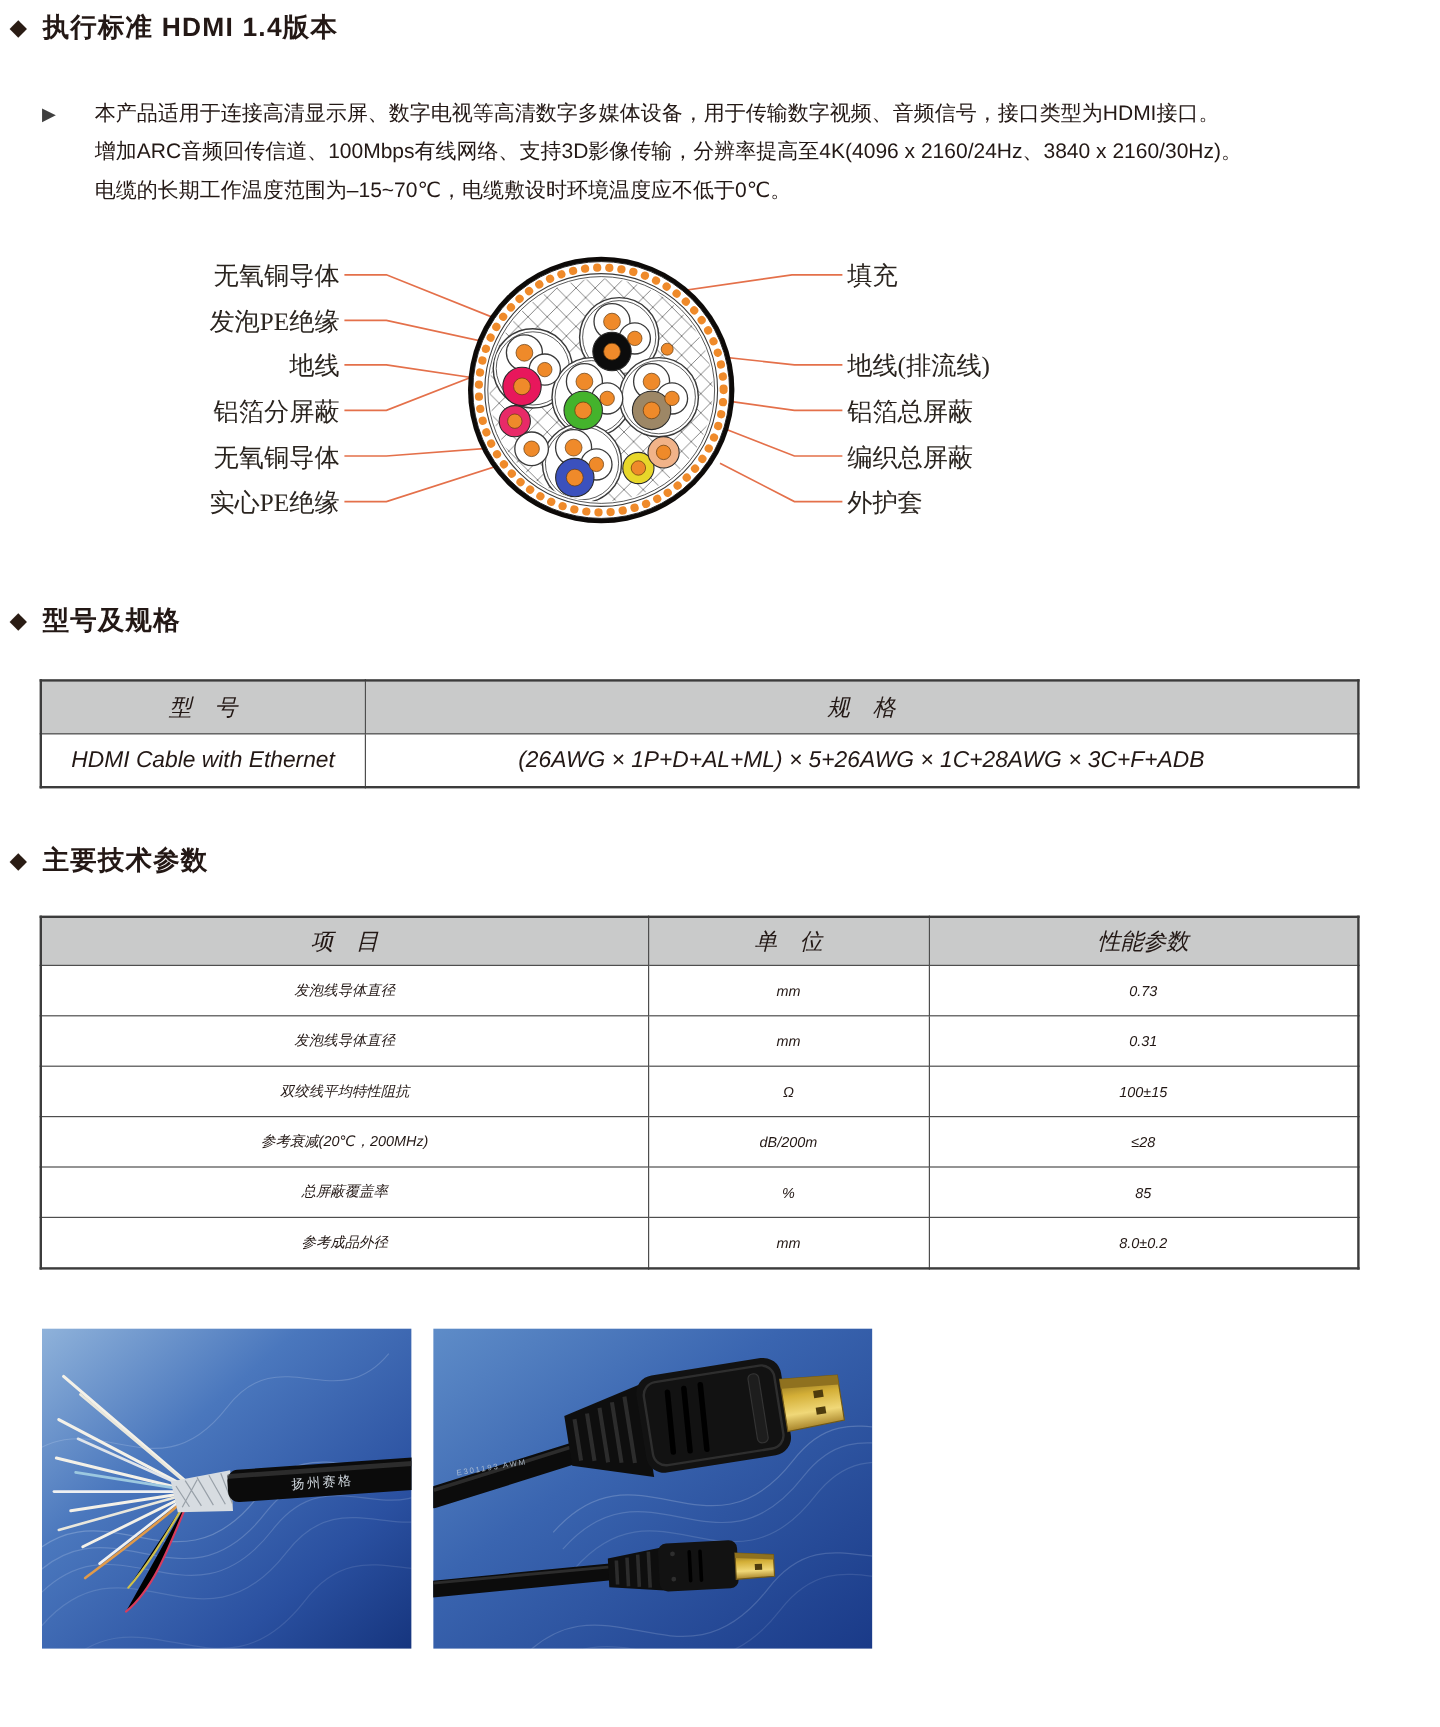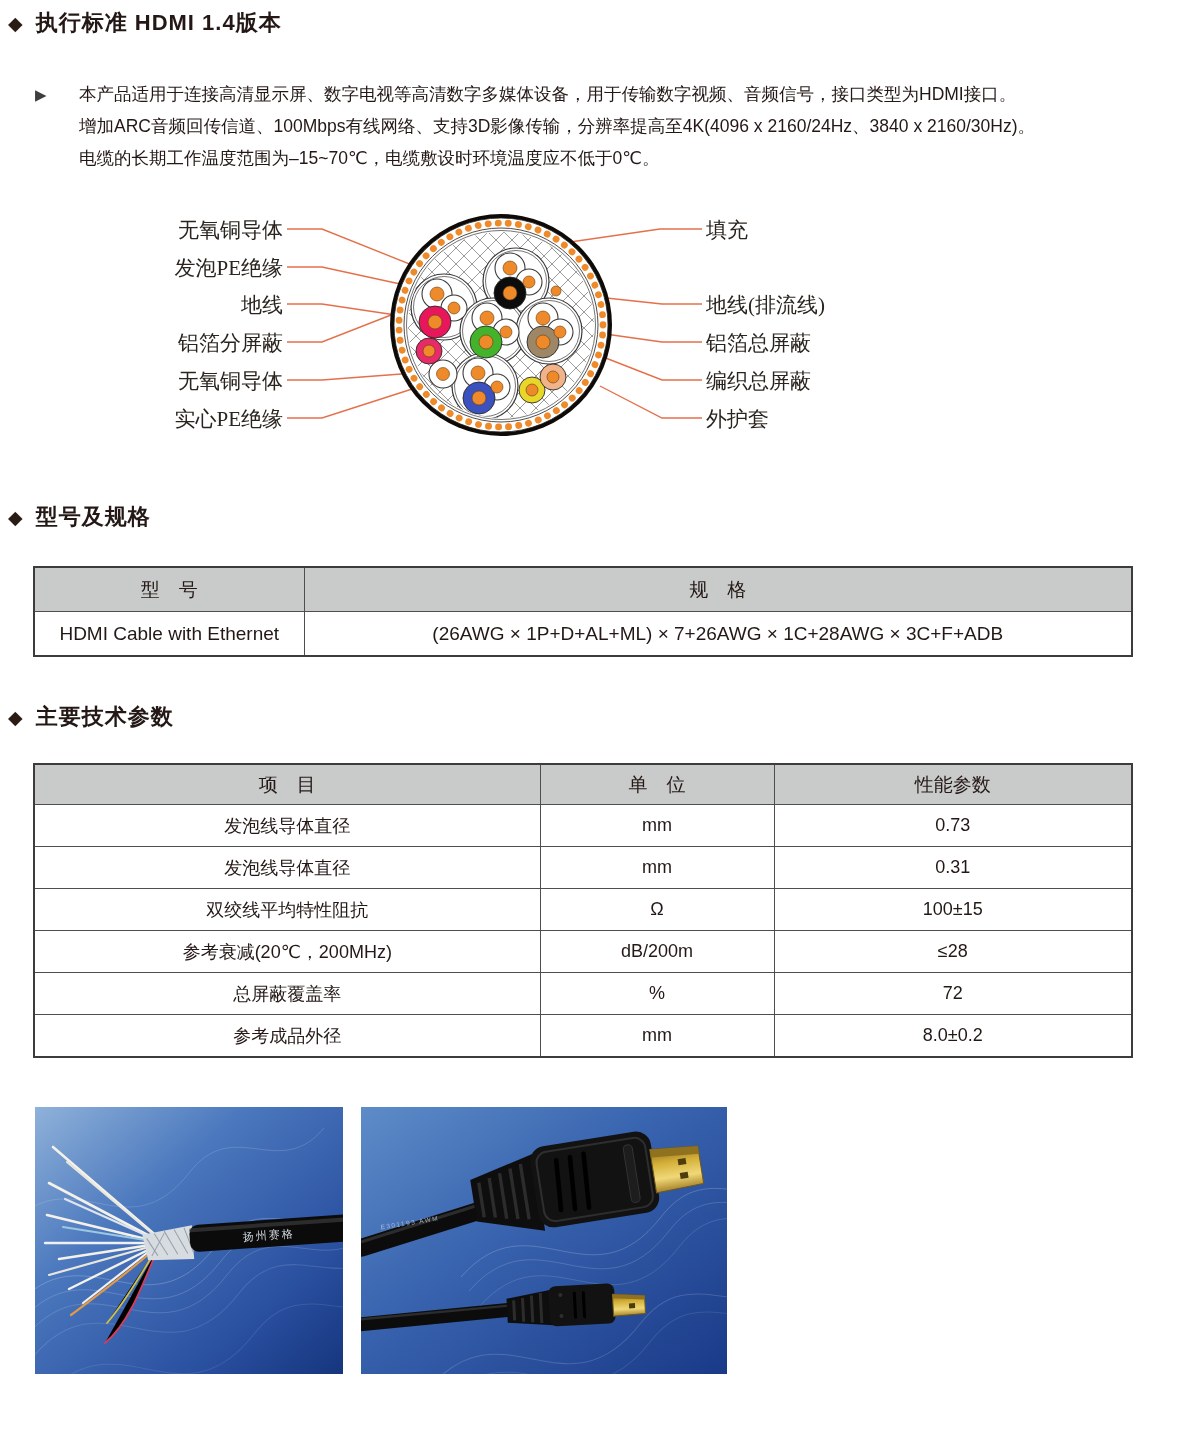--- a/index.html
+++ b/index.html
@@ -11,27 +11,27 @@
   .intro-arrow{position:absolute;left:35px;top:86px;font-size:15px;color:#3f3f3f;}
   .intro{position:absolute;left:65px;top:78px;width:1125px;font-size:17.5px;
          line-height:32px;color:#231815;margin-left:14px;}
   .intro div{white-space:nowrap;}
   svg text{font-family:"Liberation Serif","DejaVu Serif",serif;}
   .dia-label{font-size:21px;fill:#2a241f;}
   table.spec{position:absolute;left:33px;width:1100px;border-collapse:collapse;
              table-layout:fixed;font-size:19px;color:#231815;text-align:center;
              border:2px solid #3c3c3c;}
   table.spec td,table.spec th{border:1px solid #4e4e4e;font-weight:normal;
-             padding:0;vertical-align:middle;}
+             padding:0;vertical-align:middle;font-style:italic;}
   table.spec thead th{background:#c9caca;}
   #table-model{top:566px;}
   #table-model th,#table-model td{height:43px;}
   #table-tech{top:763px;}
   #table-tech thead th{height:39px;}
-  #table-tech tbody td{height:41px;font-size:18px;}
+  #table-tech tbody td{height:41px;font-size:12px;}
   .photo{position:absolute;top:1107px;height:267px;}
   #photo-left{left:35px;width:308px;}
   #photo-right{left:361px;width:366px;}
   .photo svg{display:block;width:100%;height:100%;}
 </style>
 </head>
 <body>
 
 <div class="sec-head" style="top:8px;">
   <span class="diamond">◆</span>
@@ -177,21 +177,21 @@
     </colgroup>
   <thead>
     <tr>
       <th>型　号</th>
       <th>规　格</th>
     </tr>
   </thead>
   <tbody>
     <tr>
       <td>HDMI Cable with Ethernet</td>
-      <td>(26AWG × 1P+D+AL+ML) × 7+26AWG × 1C+28AWG × 3C+F+ADB</td>
+      <td>(26AWG × 1P+D+AL+ML) × 5+26AWG × 1C+28AWG × 3C+F+ADB</td>
     </tr>
   </tbody>
 </table>
 
 <div class="sec-head" style="top:702px;">
   <span class="diamond">◆</span>
   <span>主要技术参数</span>
 </div>
 
 <table class="spec" id="table-tech">
@@ -224,21 +224,21 @@
       <td>100±15</td>
     </tr>
     <tr>
       <td>参考衰减(20℃，200MHz)</td>
       <td>dB/200m</td>
       <td>≤28</td>
     </tr>
     <tr>
       <td>总屏蔽覆盖率</td>
       <td>%</td>
-      <td>72</td>
+      <td>85</td>
     </tr>
     <tr>
       <td>参考成品外径</td>
       <td>mm</td>
       <td>8.0±0.2</td>
     </tr>
   </tbody>
 </table>
 
 <div class="photo" id="photo-left">

